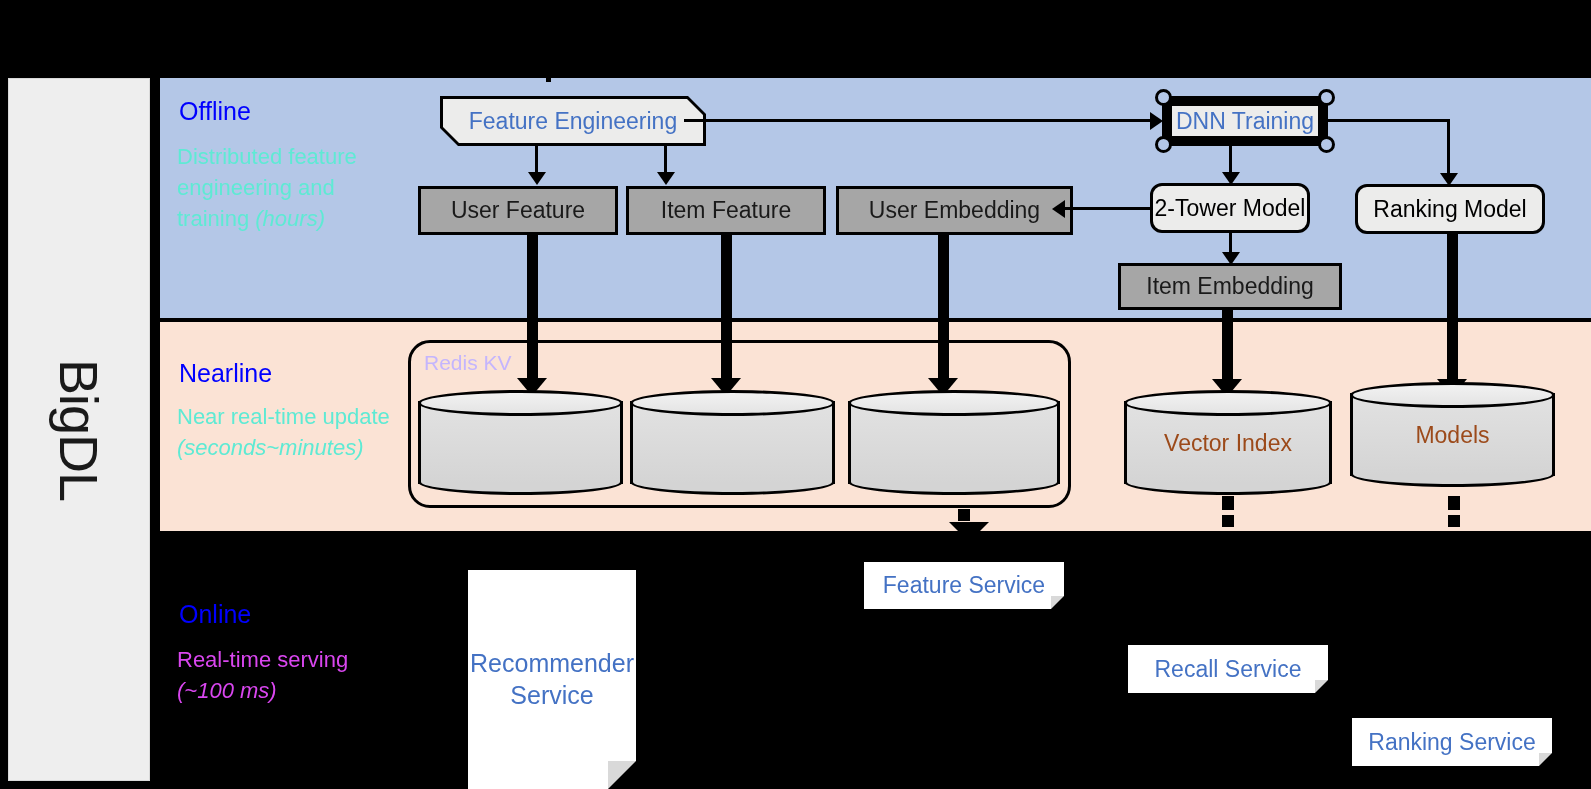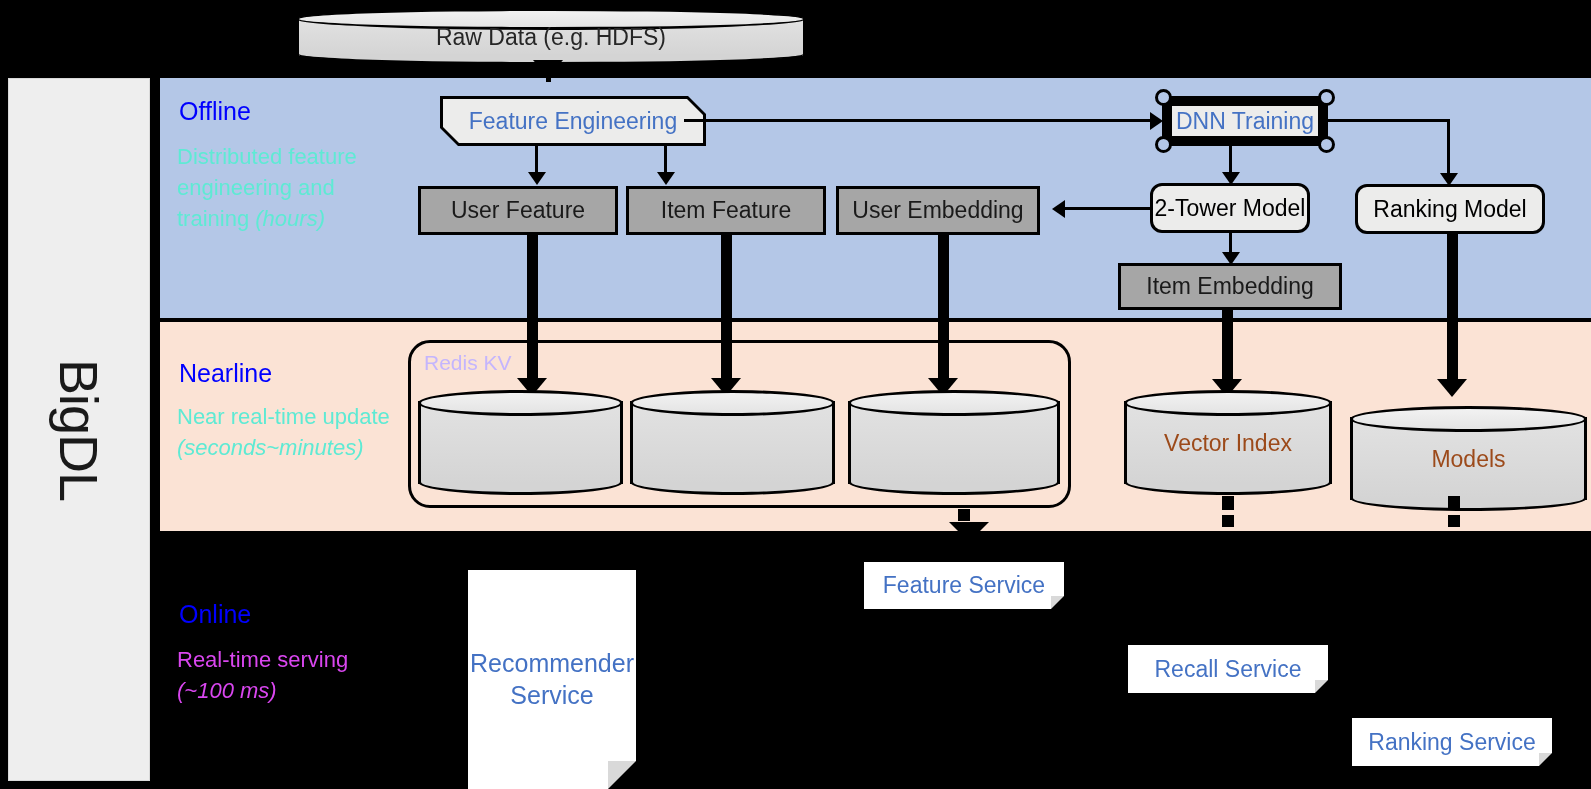--- a/index.html
+++ b/index.html
@@ -309,26 +309,20 @@
 
   <div class="band-title" id="t-offline">Offline</div>
   <div class="band-desc" id="d-offline"><span>Distributed feature engineering and training </span><i>(hours)</i></div>
 
   <div class="band-title" id="t-nearline">Nearline</div>
   <div class="band-desc" id="d-nearline"><span>Near real-time update </span><i>(seconds~minutes)</i></div>
 
   <div class="band-title" id="t-online">Online</div>
   <div class="band-desc" id="d-online"><span>Real-time serving </span><i>(~100 ms)</i></div>
 
-  <div class="cyl" id="raw-data">
-    <div class="cyl-body"></div>
-    <div class="cyl-bot"></div>
-    <div class="cyl-top"></div>
-    <div class="cyl-label">Raw Data (e.g. HDFS)</div>
-  </div>
 
   <div class="vline" style="left:546px; top:65px; width:5px; height:17px;"></div>
   <div class="arrowhead-down big" style="left:533px; top:60px;"></div>
 
   <div class="node card-shape" id="feature-engineering" style="left:440px; top:96px; width:266px; height:50px;">
     <div class="card-inner proc-blue">
       <span>Feature Engineering</span>
     </div>
   </div>
 
@@ -357,21 +351,21 @@
   <div class="hline" style="left:1328px; top:119px; width:122px; height:3px;"></div>
   <div class="vline" style="left:1447px; top:119px; width:3px; height:58px;"></div>
   <div class="arrowhead-down" style="left:1440px; top:173px;"></div>
 
   <div class="node gray-box" id="user-feature" style="left:418px; top:186px; width:200px; height:49px;">
     <span>User Feature</span>
   </div>
   <div class="node gray-box" id="item-feature" style="left:626px; top:186px; width:200px; height:49px;">
     <span>Item Feature</span>
   </div>
-  <div class="node gray-box" id="user-embedding" style="left:836px; top:186px; width:204px; height:49px;">
+  <div class="node gray-box" id="user-embedding" style="left:836px; top:186px; width:237px; height:49px;">
     <span>User Embedding</span>
   </div>
 
   <div class="node proc-box round-box proc-green" id="two-tower-model" style="left:1150px; top:183px; width:160px; height:50px;">
     <span>2-Tower Model</span>
   </div>
   <div class="node proc-box round-box proc-green" id="ranking-model" style="left:1355px; top:184px; width:190px; height:50px;">
     <span>Ranking Model</span>
   </div>
 
@@ -418,21 +412,21 @@
     <div class="cyl-bot"></div>
     <div class="cyl-top"></div>
   </div>
 
   <div class="cyl" id="vector-index" style="left:1124px; top:390px; width:208px; height:105px;">
     <div class="cyl-body"></div>
     <div class="cyl-bot"></div>
     <div class="cyl-top"></div>
     <div class="cyl-label">Vector Index</div>
   </div>
-  <div class="cyl" id="models-store" style="left:1350px; top:406px; width:237px; height:105px;">
+  <div class="cyl" id="models-store" style="left:1350px; top:382px; width:205px; height:105px;">
     <div class="cyl-body"></div>
     <div class="cyl-bot"></div>
     <div class="cyl-top"></div>
     <div class="cyl-label">Models</div>
   </div>
 
   <div class="dash-seg" style="left:958px; top:509px; width:12px; height:12px;"></div>
   <div class="arrowhead-down big" style="left:949px; top:522px; border-left-width:20px; border-right-width:20px; border-top-width:20px;"></div>
 
   <div class="dash-seg" style="left:1222px; top:496px; width:12px; height:14px;"></div>

